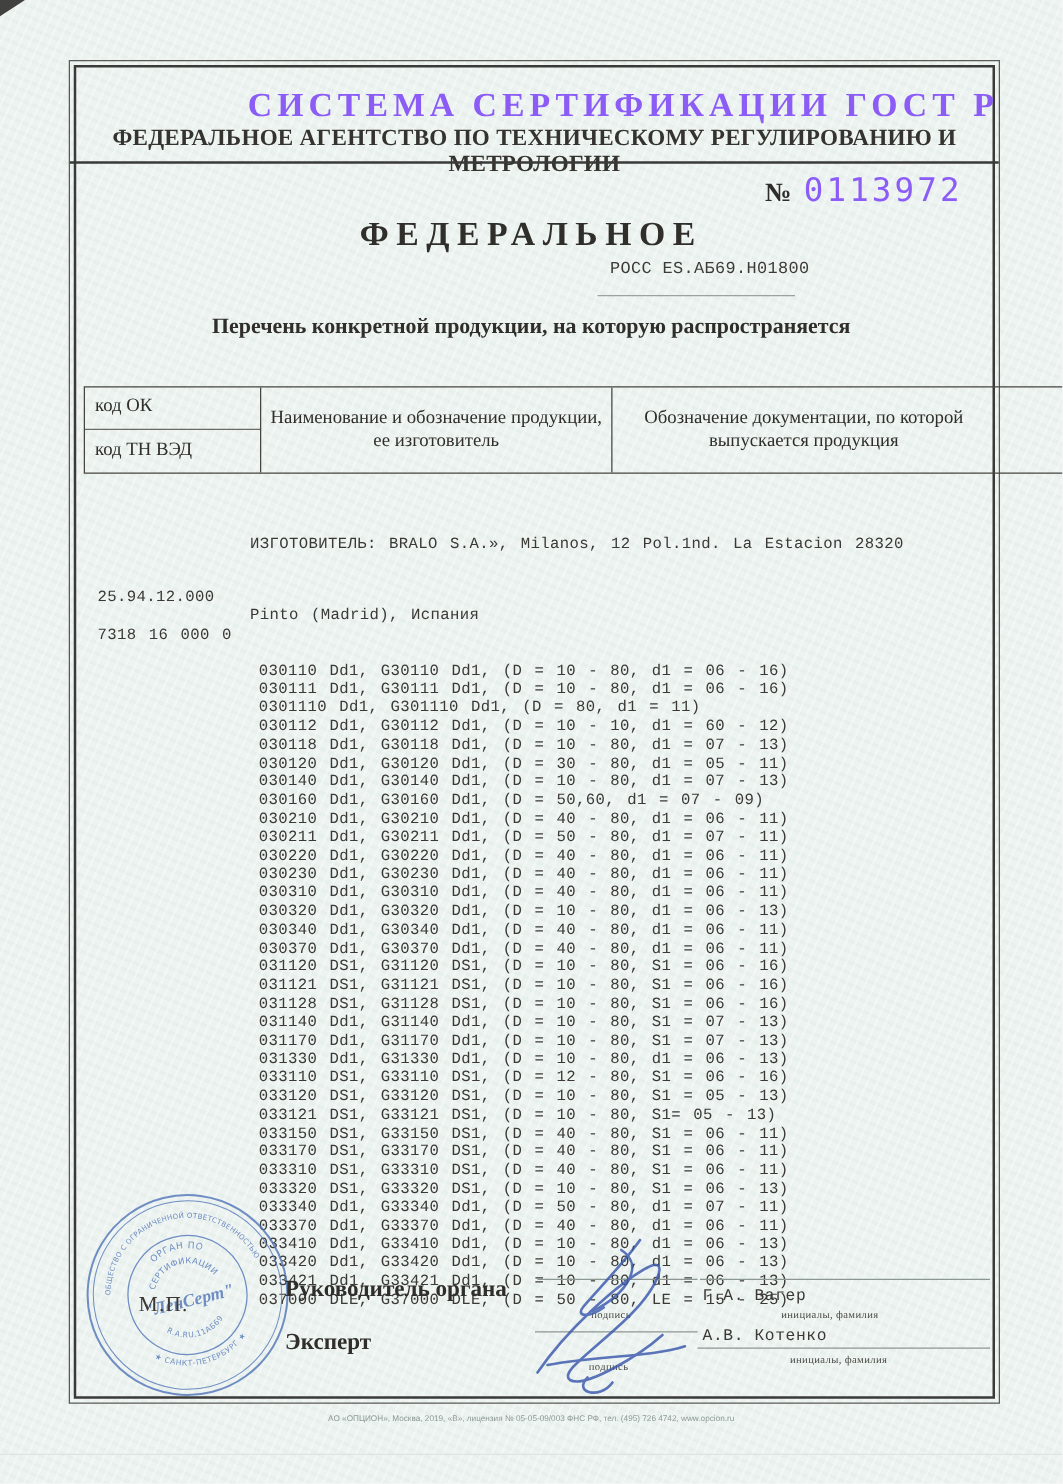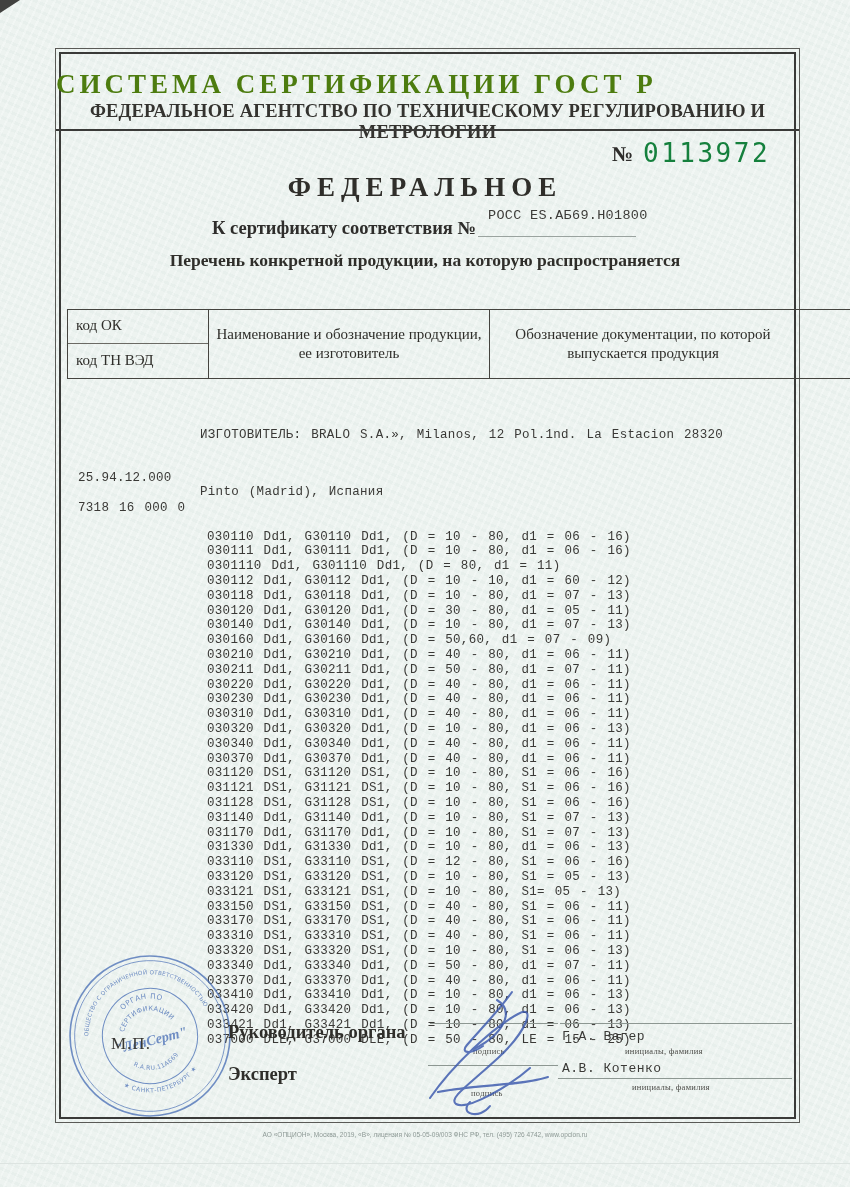--- a/index.html
+++ b/index.html
@@ -20,33 +20,33 @@
     border-top:13px solid #41413f; border-right:20px solid transparent;
   }
   .frame {
     position:absolute; left:55px; top:48px; width:745px; height:1075px;
     border:1.5px solid #5a5a56; box-sizing:border-box;
   }
   .frame-inner {
     position:absolute; inset:3px; border:2.5px solid #3a3a38;
   }
   .hdr1 {
-    position:absolute; left:0; right:0; top:20px; text-align:left;
-    font-size:27px; font-weight:bold; letter-spacing:4px; color:#4d7c0f;
+    position:absolute; left:0; right:0; top:20px; text-align:right;
+    font-size:27px; font-weight:bold; letter-spacing:4px; color:#8b5cf6;
   }
   .hdr2 {
     position:absolute; left:0; right:0; top:52px; text-align:center;
     font-size:18.5px; font-weight:bold; letter-spacing:0.2px; color:#34332f;
   }
   .hdr-divider { position:absolute; left:0; right:0; top:80px; border-bottom:2px solid #3a3a38; }
   .no-sign { position:absolute; left:612px; top:142px; font-size:21px; font-weight:bold; }
   .no-number {
     position:absolute; left:643px; top:138px;
     font-family:"DejaVu Sans Mono", monospace; font-size:26px; letter-spacing:2.5px;
-    color:#15803d;
+    color:#8b5cf6;
   }
   .doc-title {
     position:absolute; left:0; right:0; top:172px; text-align:center;
     font-size:27px; font-weight:bold; letter-spacing:6px; color:#2f2e2a;
   }
   .cert-label { position:absolute; left:212px; top:218px; font-size:18.5px; font-weight:bold; }
   .cert-ref {
     position:absolute; left:488px; top:208px;
     font-family:"Liberation Mono", monospace; font-size:13.5px; letter-spacing:0.3px; color:#3c3b38;
   }
@@ -90,21 +90,20 @@
     <div class="hdr1">СИСТЕМА СЕРТИФИКАЦИИ ГОСТ Р</div>
     <div class="hdr2">ФЕДЕРАЛЬНОЕ АГЕНТСТВО ПО ТЕХНИЧЕСКОМУ РЕГУЛИРОВАНИЮ И МЕТРОЛОГИИ</div>
     <div class="hdr-divider"></div>
   </div>
 
   <span class="no-sign">№</span>
   <span class="no-number">0113972</span>
 
   <div class="doc-title">ФЕДЕРАЛЬНОЕ</div>
 
-  <div class="cert-label">К сертификату соответствия №</div>
   <div class="cert-ref">РОСС ES.АБ69.Н01800</div>
   <div class="cert-ref-line"></div>
 
   <div class="subtitle" style="top:250px;">Перечень конкретной продукции, на которую распространяется</div>
 
   <div class="tbl">
     <div class="v1"></div>
     <div class="v2"></div>
     <div class="h1"></div>
     <div class="tbl-cell codes" style="top:7px;">код ОК</div>

